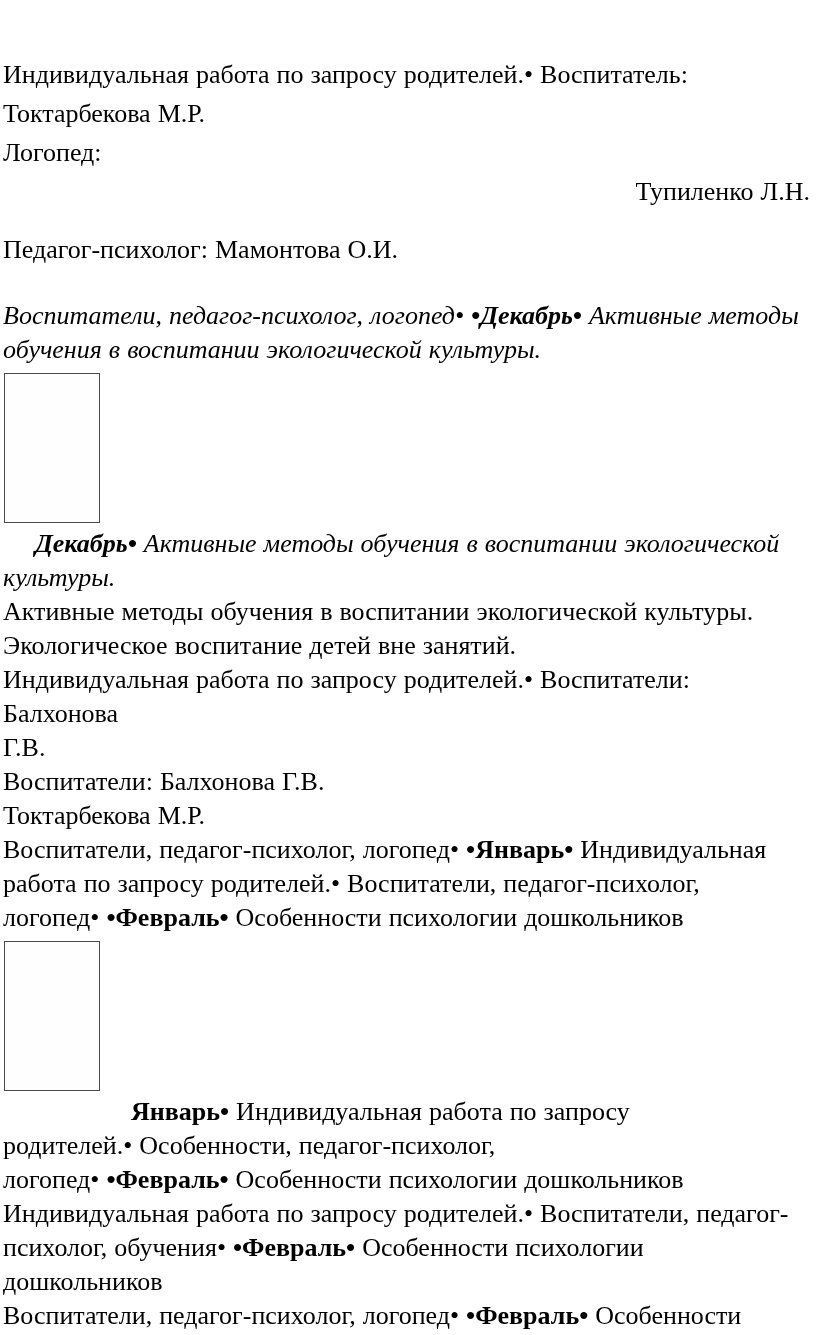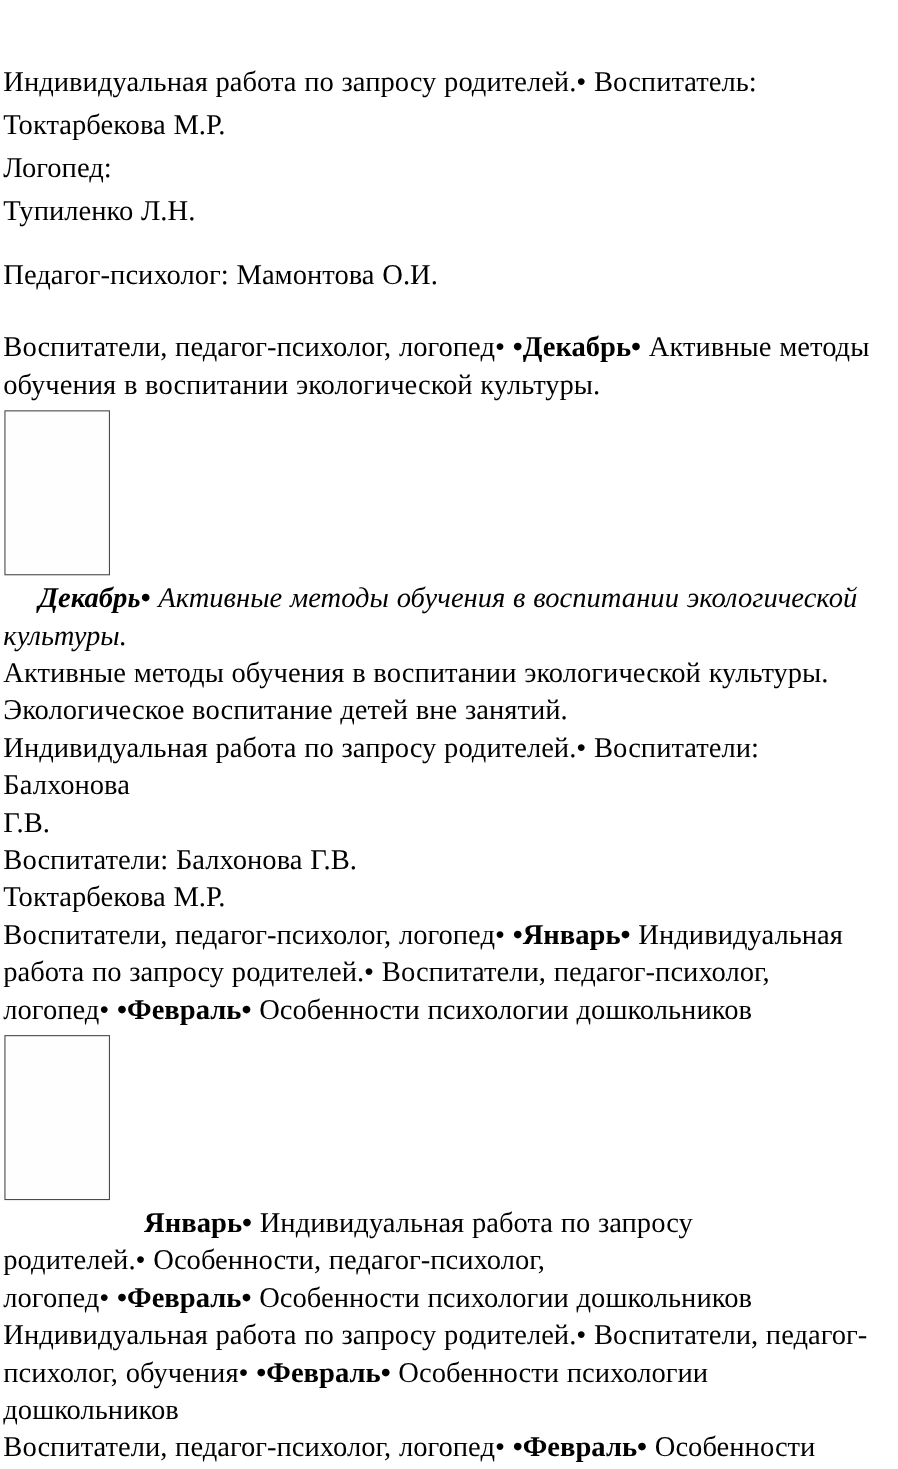--- a/index.html
+++ b/index.html
@@ -34,25 +34,25 @@
   }
 </style>
 </head>
 <body>
 
 <div class="page">
   <div id="doc">
       <p class="para" style="line-height: 39px;"><span>Индивидуальная работа по запросу родителей.• Воспитатель:</span></p>
       <p class="para" style="line-height: 39px;"><span>Токтарбекова М.Р.</span></p>
       <p class="para" style="line-height: 39px;"><span>Логопед:</span></p>
-      <p class="para" style="line-height: 39px;"><span>Тупиленко Л.Н.</span></p>
+      <p class="para" style="line-height: 39px; text-align: right;"><span>Тупиленко Л.Н.</span></p>
       <div class="blank-line" style="height: 19px;"></div>
       <p class="para" style="line-height: 39px;"><span>Педагог-психолог: Мамонтова О.И.</span></p>
       <div class="blank-line" style="height: 30px;"></div>
-      <p class="para" style="line-height: 34px;"><span>Воспитатели, педагог-психолог, логопед• </span><b>•Декабрь•</b><span> Активные методы</span><br><span>обучения в воспитании экологической культуры.</span></p>
+      <p class="para" style="line-height: 34px; font-style: italic;"><span>Воспитатели, педагог-психолог, логопед• </span><b>•Декабрь•</b><span> Активные методы</span><br><span>обучения в воспитании экологической культуры.</span></p>
       <div class="img-ph" style="width: 96px; height: 150px; border-color: rgb(74, 74, 74);"></div>
       <p class="para" style="line-height: 34px; text-indent: 32px; font-style: italic;"><b>Декабрь•</b><span> Активные методы обучения в воспитании экологической</span><br><span>культуры.</span></p>
       <p class="para" style="line-height: 34px;"><span>Активные методы обучения в воспитании экологической культуры.</span></p>
       <p class="para" style="line-height: 34px;"><span>Экологическое воспитание детей вне занятий.</span></p>
       <p class="para" style="line-height: 34px;"><span>Индивидуальная работа по запросу родителей.• Воспитатели: Балхонова</span><br><span>Г.В.</span></p>
       <p class="para" style="line-height: 34px;"><span>Воспитатели: Балхонова Г.В.</span></p>
       <p class="para" style="line-height: 34px;"><span>Токтарбекова М.Р.</span></p>
       <p class="para" style="line-height: 34px;"><span>Воспитатели, педагог-психолог, логопед• </span><b>•Январь•</b><span> Индивидуальная</span><br><span>работа по запросу родителей.• Воспитатели, педагог-психолог,</span><br><span>логопед• </span><b>•Февраль•</b><span> Особенности психологии дошкольников</span></p>
       <div class="img-ph" style="width: 96px; height: 150px; border-color: rgb(74, 74, 74);"></div>
       <p class="para" style="line-height: 34px; text-indent: 128px;"><b>Январь•</b><span> Индивидуальная работа по запросу</span><br><span>родителей.• Особенности, педагог-психолог,</span><br><span>логопед• </span><b>•Февраль•</b><span> Особенности психологии дошкольников</span></p>

